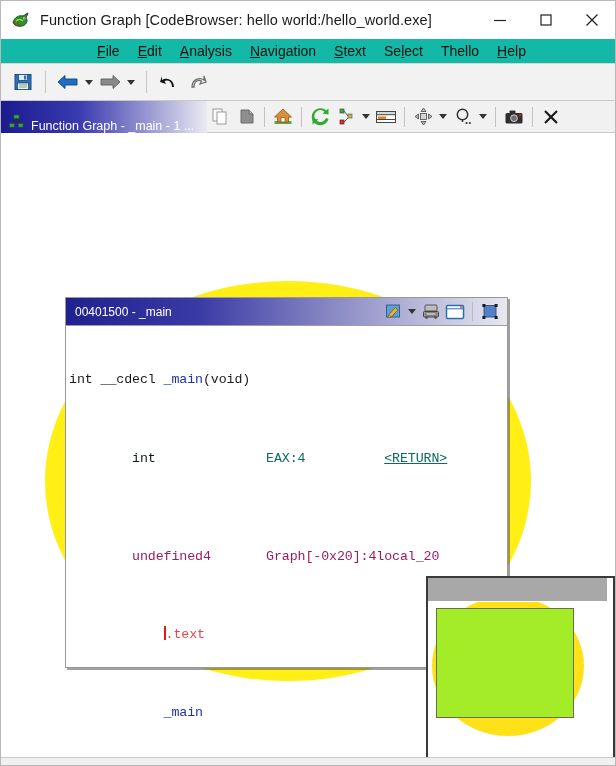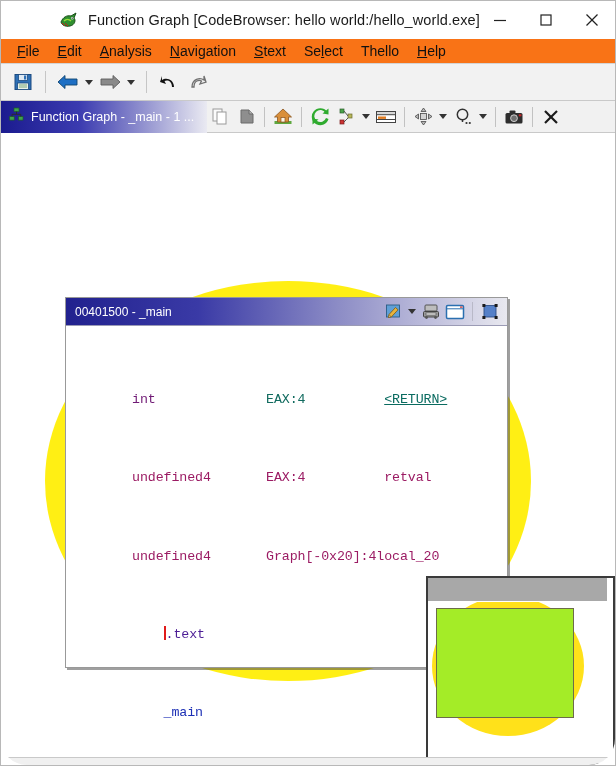--- a/index.html
+++ b/index.html
@@ -20,21 +20,20 @@
   }
 
   
   .titlebar {
     height: 38px;
     display: flex;
     align-items: center;
     background: #ffffff;
     flex: 0 0 auto;
     position: relative;
-    margin-left: 48px;
   }
   .app-icon {
     width: 20px; height: 20px;
     margin-left: 10px; margin-right: 9px;
     position: relative;
     flex: 0 0 auto;
   }
   .title-text {
     font-size: 14.5px;
     color: #1a1a1a;
@@ -54,23 +53,24 @@
     color: #222;
   }
   .win-btn svg { display: block; }
 
   
   .menubar {
     height: 25px;
     display: flex;
     align-items: center;
     padding-left: 7px;
-    background: #f97316;
+    background: #14b8a6;
     border-bottom: 1px solid #d4d4d4;
     flex: 0 0 auto;
+    justify-content: center;
   }
   .menu-item {
     font-size: 14px;
     color: #111;
     padding: 0 9px;
     white-space: nowrap;
     line-height: 1;
   }
   .menu-item .mn { text-decoration: underline; }
 
@@ -107,21 +107,21 @@
     height: 32px;
     display: flex;
     align-items: center;
     background: #f1f1f1;
     border-bottom: 1px solid #c9c9c9;
     flex: 0 0 auto;
   }
   .tab {
     height: 32px;
     display: flex;
-    align-items: center;
+    align-items: flex-end;
     padding: 0 10px 0 8px;
     background: linear-gradient(to right, #1b1b8f 0%, #3b3bb0 38%, #9a9ad2 72%, #eaeaf2 100%);
     min-width: 206px;
     max-width: 206px;
   }
   .tab-label {
     font-size: 12.5px;
     color: #ffffff;
     margin-left: 7px;
     white-space: nowrap;
@@ -140,21 +140,20 @@
     position: relative;
   }
   .tt-sep { width: 1px; height: 20px; background: #c2c2c2; margin: 0 5px; }
 
   
   .graph-area {
     position: relative;
     flex: 1 1 auto;
     background: #ffffff;
     overflow: hidden;
-    border-radius: 26px;
   }
   .glow {
     position: absolute;
     left: 44px; top: 148px;
     width: 486px; height: 400px;
     background: #ffee00;
     border-radius: 50%;
     opacity: 0.92;
   }
 
@@ -198,27 +197,27 @@
     font-family: "Liberation Mono", monospace;
     font-size: 13.3px;
     line-height: 19.6px;
     white-space: pre;
     letter-spacing: -0.1px;
   }
   .lrow { height: 19.6px; white-space: pre; }
 
   
   .c-sig     { color: #1a1a1a; }
-  .c-type-g  { color: #701a75; margin-top: 12px; }
+  .c-type-g  { color: #0f172a; margin-top: 12px; }
   .c-type-p  { color: #9b1b63; }
   .c-reg-g   { color: #116b5f; }
   .c-reg-p   { color: #9b1b63; }
   .c-ret     { color: #0a6b60; text-decoration: underline; }
   .c-param   { color: #9b1b63; }
-  .c-section { color: #4c1d95; }
+  .c-section { color: #ef4444; }
   .c-label   { color: #1c2fb5; }
   .cursor-bar {
     display: inline-block;
     width: 2px; height: 14px;
     background: #e01b1b;
     vertical-align: -2px;
   }
 
   
   .satellite {
@@ -481,24 +480,24 @@
               <rect x="1.4" y="1" width="3" height="3" fill="#1b1b1b"></rect>
               <rect x="13.6" y="1" width="3" height="3" fill="#1b1b1b"></rect>
               <rect x="1.4" y="13" width="3" height="3" fill="#1b1b1b"></rect>
               <rect x="13.6" y="13" width="3" height="3" fill="#1b1b1b"></rect>
             </svg>
           </div>
         </div>
       </div>
 
       <div class="listing">
+        <div class="lrow"><span class="c-sig">int __cdecl </span><span class="c-label">_main</span><span class="c-sig">(void)</span></div>
 
         <div class="lrow"><span class="c-type-g">        int              </span><span class="c-reg-g">EAX:4</span><span class="c-sig">          </span><span class="c-ret">&lt;RETURN&gt;</span></div>
 
-        <div class="lrow"><span class="c-type-p">        undefined4       </span><span class="c-reg-p">EAX:4</span><span class="c-sig">          </span><span class="c-param">retval</span></div>
 
         <div class="lrow"><span class="c-type-p">        undefined4       </span><span class="c-reg-p">Graph[-0x20]:4</span><span class="c-param">local_20</span></div>
 
         <div class="lrow"><span class="c-sig">            </span><span class="cursor-bar"></span><span class="c-section">.text</span></div>
 
         <div class="lrow"><span class="c-sig">            </span><span class="c-label">_main</span></div>
 
         
 
         

